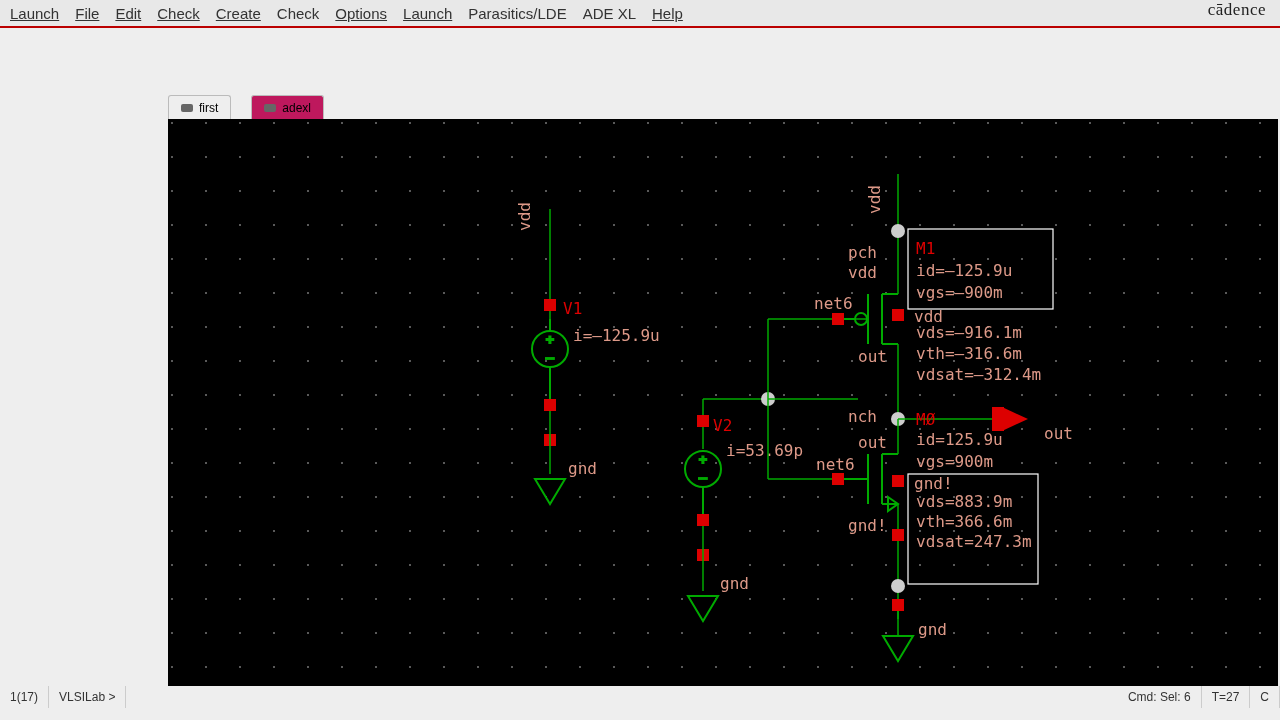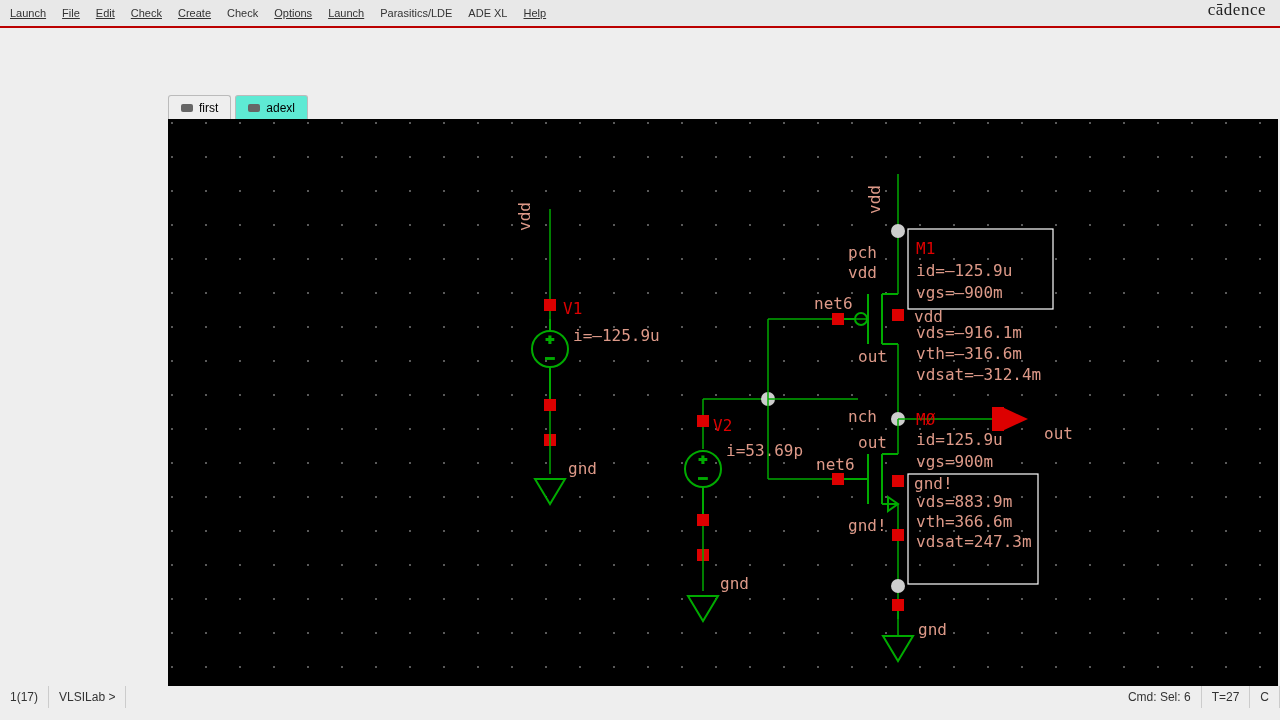--- a/index.html
+++ b/index.html
@@ -1,26 +1,26 @@
 <!DOCTYPE html>
 <html><head>
 <meta charset="utf-8">
 <style>
   * { box-sizing: border-box; }
   html, body { margin:0; padding:0; width:1280px; height:720px; font-family: Arial, Helvetica, sans-serif; background:#eee; overflow:hidden; }
   body { display:flex; flex-direction:column; }
 
-  .menubar { height:26px; background:#e8e8e8; display:flex; align-items:center; padding:0 10px; font-size:11px; color:#333; }
+  .menubar { height:26px; background:#e8e8e8; display:flex; align-items:center; padding:0 10px; font-size:15px; color:#333; }
   .menubar .item { margin-right:16px; cursor:pointer; }
   .red-rule { height:2px; background:#b00; }
   .brand { position:absolute; right:14px; top:0; font-family: Georgia, serif; font-size:17px; letter-spacing:0.5px; color:#222; }
 
   .work-area { position:relative; flex:1; background:#eee; }
-  .tabs { position:absolute; left:168px; top:67px; height:24px; display:flex; gap:4px; font-size:12px; }
-  .tab { display:flex; align-items:center; padding:2px 12px; background:#5eead4; border:1px solid #bbb; border-bottom:none; border-radius:3px 3px 0 0; cursor:pointer; }
+  .tabs { position:absolute; left:168px; top:67px; height:24px; display:flex; gap:20px; font-size:12px; }
+  .tab { display:flex; align-items:center; padding:2px 12px; background:#be185d; border:1px solid #bbb; border-bottom:none; border-radius:3px 3px 0 0; cursor:pointer; }
   .tab.active { background:#eee; }
   .tab .dot { display:inline-block; width:12px; height:8px; background:#666; margin-right:6px; border-radius:2px; }
 
   .canvas-wrap { position:absolute; left:168px; top:91px; width:1110px; height:585px; background:#000; overflow:hidden; }
   .canvas-wrap svg { display:block; }
 
   .status { position:absolute; left:0; right:0; bottom:12px; height:22px; background:#eee; display:flex; align-items:center; font-size:12px; color:#333; }
   .status .cell { padding:0 10px; border-right:1px solid #ccc; height:100%; display:flex; align-items:center; }
   .status .spacer { flex:1; }
 

